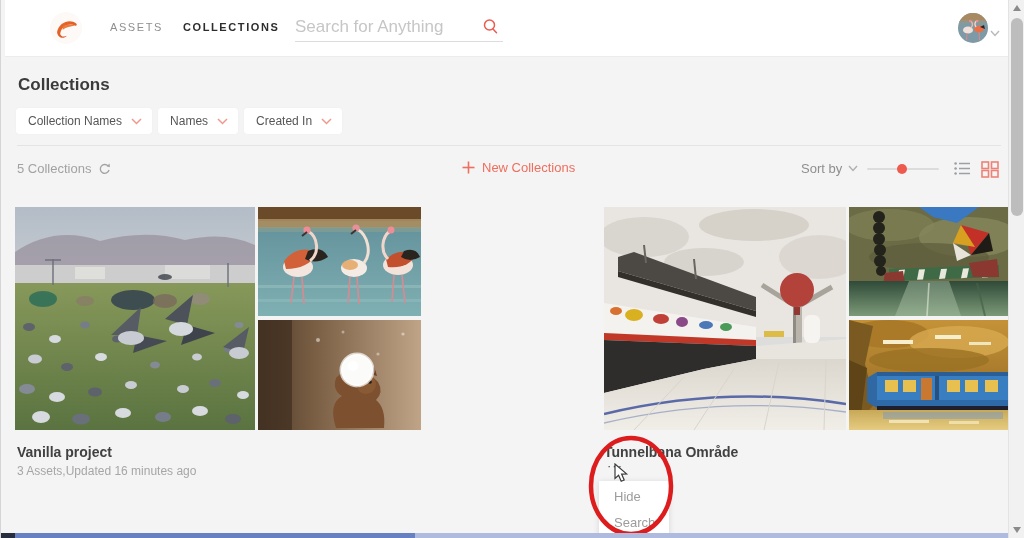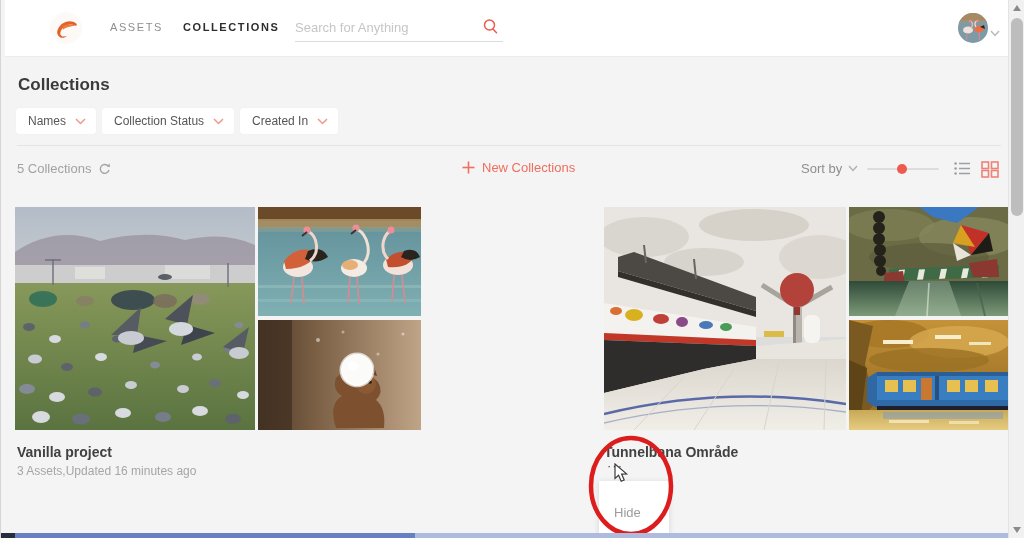--- a/index.html
+++ b/index.html
@@ -11,21 +11,21 @@
   .navbar { position:absolute; left:4px; top:0; width:1007px; height:57px; background:#ffffff;
             border-bottom:1px solid #ececec; z-index:10; }
   .logo { position:absolute; left:45px; top:12px; width:32px; height:32px; border-radius:50%;
           background:#fdf9f7; display:flex; align-items:center; justify-content:center; cursor:pointer; }
   .nav-tab { position:absolute; top:21px; font-size:11px; letter-spacing:1.6px; cursor:pointer; }
   .tab-assets { left:105px; color:#8f8f8f; font-weight:500; }
   .tab-collections { left:178px; color:#2d2d2d; font-weight:700; }
   .search-wrap { position:absolute; left:290px; top:14px; width:208px; height:28px;
                  border-bottom:1px solid #dcdcdc; }
   .search-wrap input { border:none; outline:none; background:transparent; width:180px; height:26px;
-                       font-size:13px; color:#ef4444; font-family:"Liberation Sans",sans-serif; }
+                       font-size:17px; color:#ef4444; font-family:"Liberation Sans",sans-serif; }
   .search-wrap input::placeholder { color:#c6c6c6; }
   .search-icon { position:absolute; right:4px; top:4px; cursor:pointer; }
   .avatar { position:absolute; left:953px; top:13px; width:30px; height:30px; border-radius:50%;
             overflow:hidden; cursor:pointer; }
   .avatar-chevron { position:absolute; left:985px; top:23px; }
 
   
   .page-title { position:absolute; left:17px; top:75px; font-size:17px; font-weight:700; color:#3b3b3b; }
   .filters { position:absolute; left:15px; top:108px; display:flex; gap:6px; }
   .chip { height:26px; background:#fff; border-radius:3px; display:flex; align-items:center;
@@ -56,21 +56,21 @@
   .card-title { position:absolute; font-size:14px; font-weight:700; color:#414141; }
   .card-meta { position:absolute; font-size:12px; color:#a6a6a6; }
 
   
   .menu-trigger { position:absolute; left:606px; top:458px; font-size:13px; letter-spacing:1px;
                   color:#4a4a4a; cursor:pointer; z-index:40; }
   .context-menu { position:absolute; left:598px; top:481px; width:70px; height:57px; background:#fff;
                   box-shadow:0 1px 6px rgba(0,0,0,.13); z-index:45; }
   .menu-item { height:26px; line-height:26px; padding-left:15px; font-size:13px; color:#9c9c9c;
                cursor:pointer; }
-  .menu-item:first-child { margin-top:19px; }
+  .menu-item:first-child { margin-top:3px; }
   .cursor-icon { position:absolute; left:613px; top:463px; z-index:60; }
   .annotation { position:absolute; left:585px; top:434px; z-index:70; pointer-events:none; }
 
   
   .v-scrollbar { position:absolute; left:1007px; top:0; width:17px; height:538px; background:#f1f1f1;
                  border-left:1px solid #e3e3e3; z-index:80; }
   .v-thumb { position:absolute; left:2px; top:18px; width:12px; height:198px; background:#bdbdbd;
              border-radius:6px; cursor:grab; }
   .scroll-arrow { position:absolute; left:4px; width:0; height:0; border-left:4px solid transparent;
                   border-right:4px solid transparent; cursor:pointer; }
@@ -128,27 +128,27 @@
     <svg width="10" height="7" viewBox="0 0 10 7">
         <polyline points="1,1 5,5.5 9,1" fill="none" stroke="#b9b9b9" stroke-width="1.4"></polyline>
       </svg>
   </span>
 </div>
 
 <div class="page-title">Collections</div>
 
 <div class="filters">
   <div class="chip">
-    <span>Names</span>
+    <span>Collection Names</span>
     <svg width="11" height="7" viewBox="0 0 11 7">
         <polyline points="1,1 5.5,5.5 10,1" fill="none" stroke="#f0988c" stroke-width="1.5"></polyline>
       </svg>
   </div>
   <div class="chip">
-    <span>Collection Status</span>
+    <span>Names</span>
     <svg width="11" height="7" viewBox="0 0 11 7">
         <polyline points="1,1 5.5,5.5 10,1" fill="none" stroke="#f0988c" stroke-width="1.5"></polyline>
       </svg>
   </div>
   <div class="chip">
     <span>Created In</span>
     <svg width="11" height="7" viewBox="0 0 11 7">
         <polyline points="1,1 5.5,5.5 10,1" fill="none" stroke="#f0988c" stroke-width="1.5"></polyline>
       </svg>
   </div>

